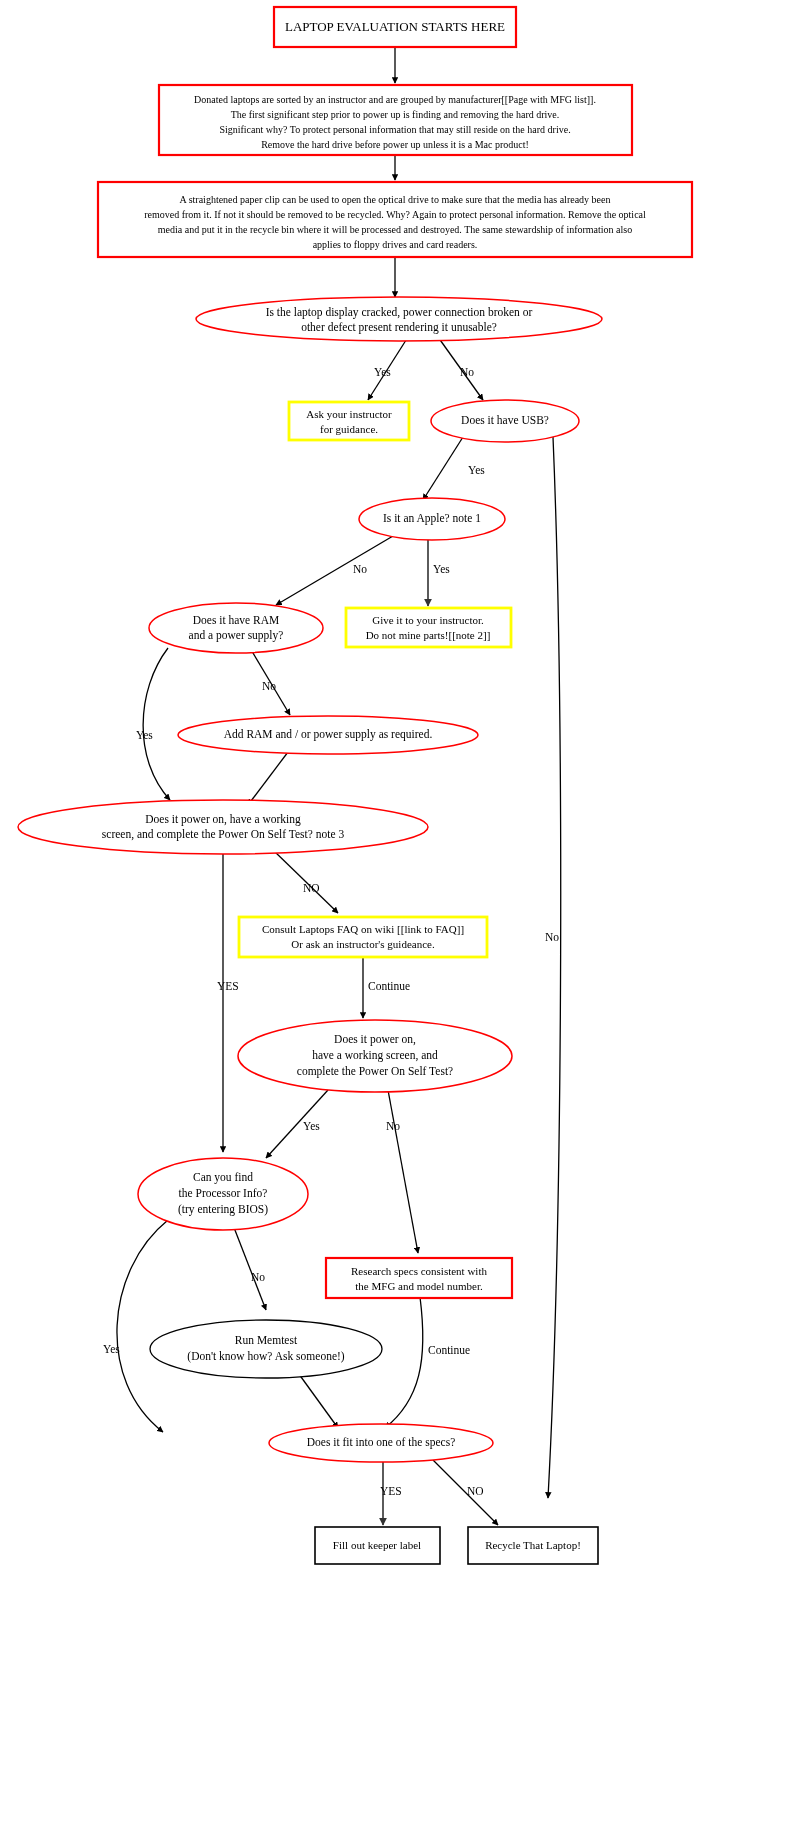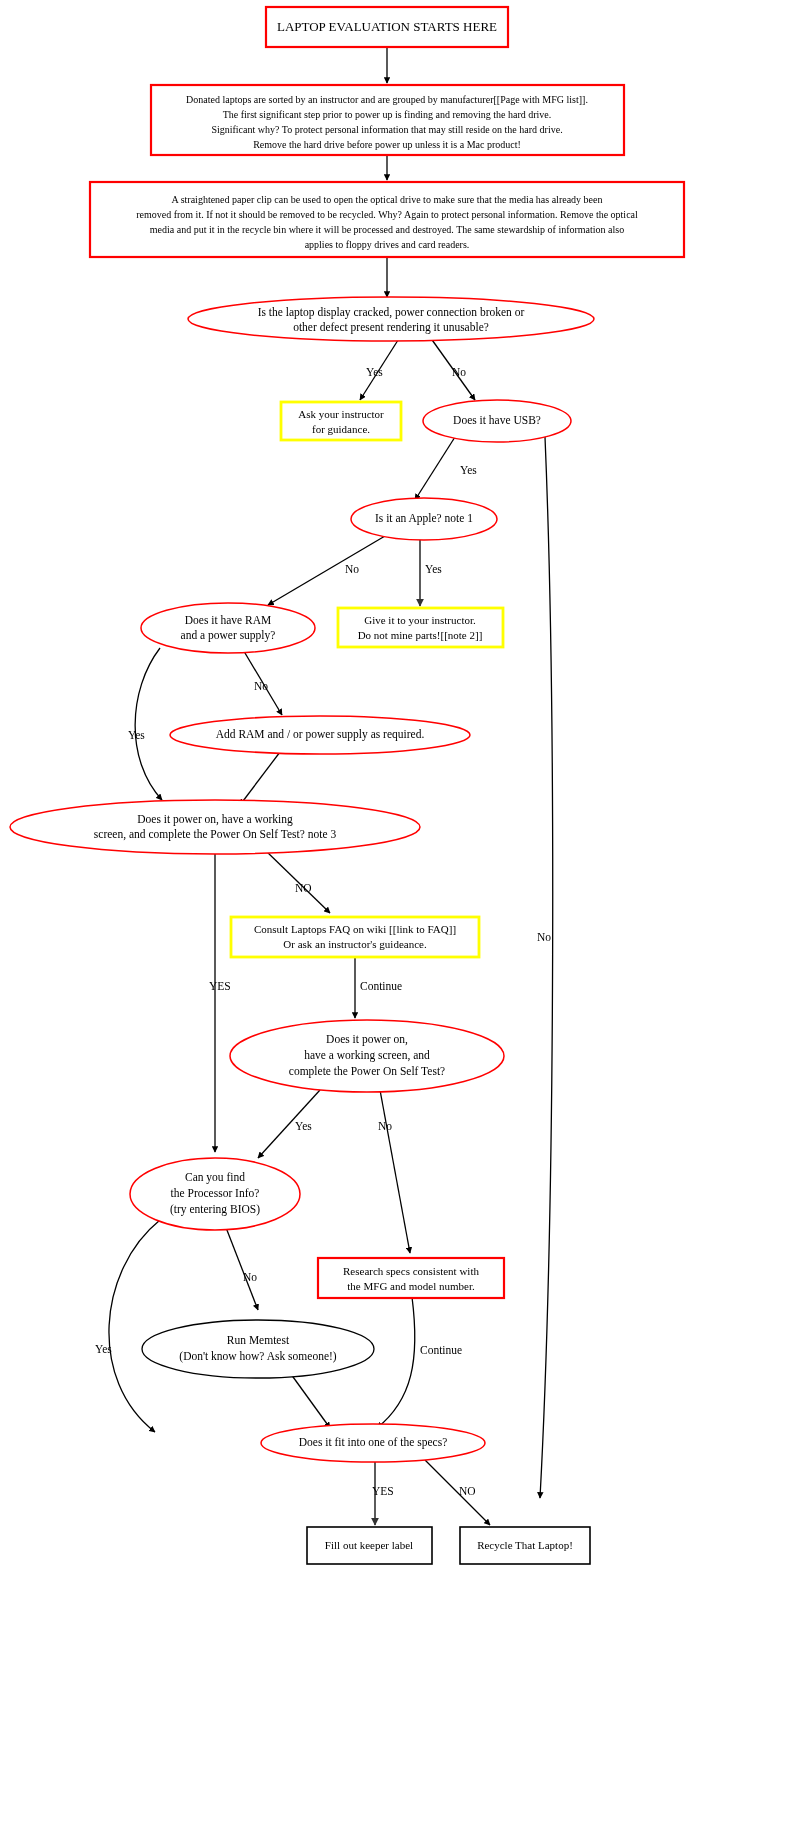--- a/index.html
+++ b/index.html
@@ -10,20 +10,21 @@
   body {
     width: 804px;
     height: 1824px;
     font-family: "Liberation Serif", "DejaVu Serif", serif;
     overflow: hidden;
   }
   #flowchart-root {
     position: relative;
     width: 747px;
     height: 1824px;
+    margin-left: 8px;
   }
   svg#chart-svg {
     display: block;
     width: 804px;
     height: 1824px;
   }
   text {
     font-family: "Liberation Serif", "DejaVu Serif", serif;
     fill: #000000;
     dominant-baseline: middle;

